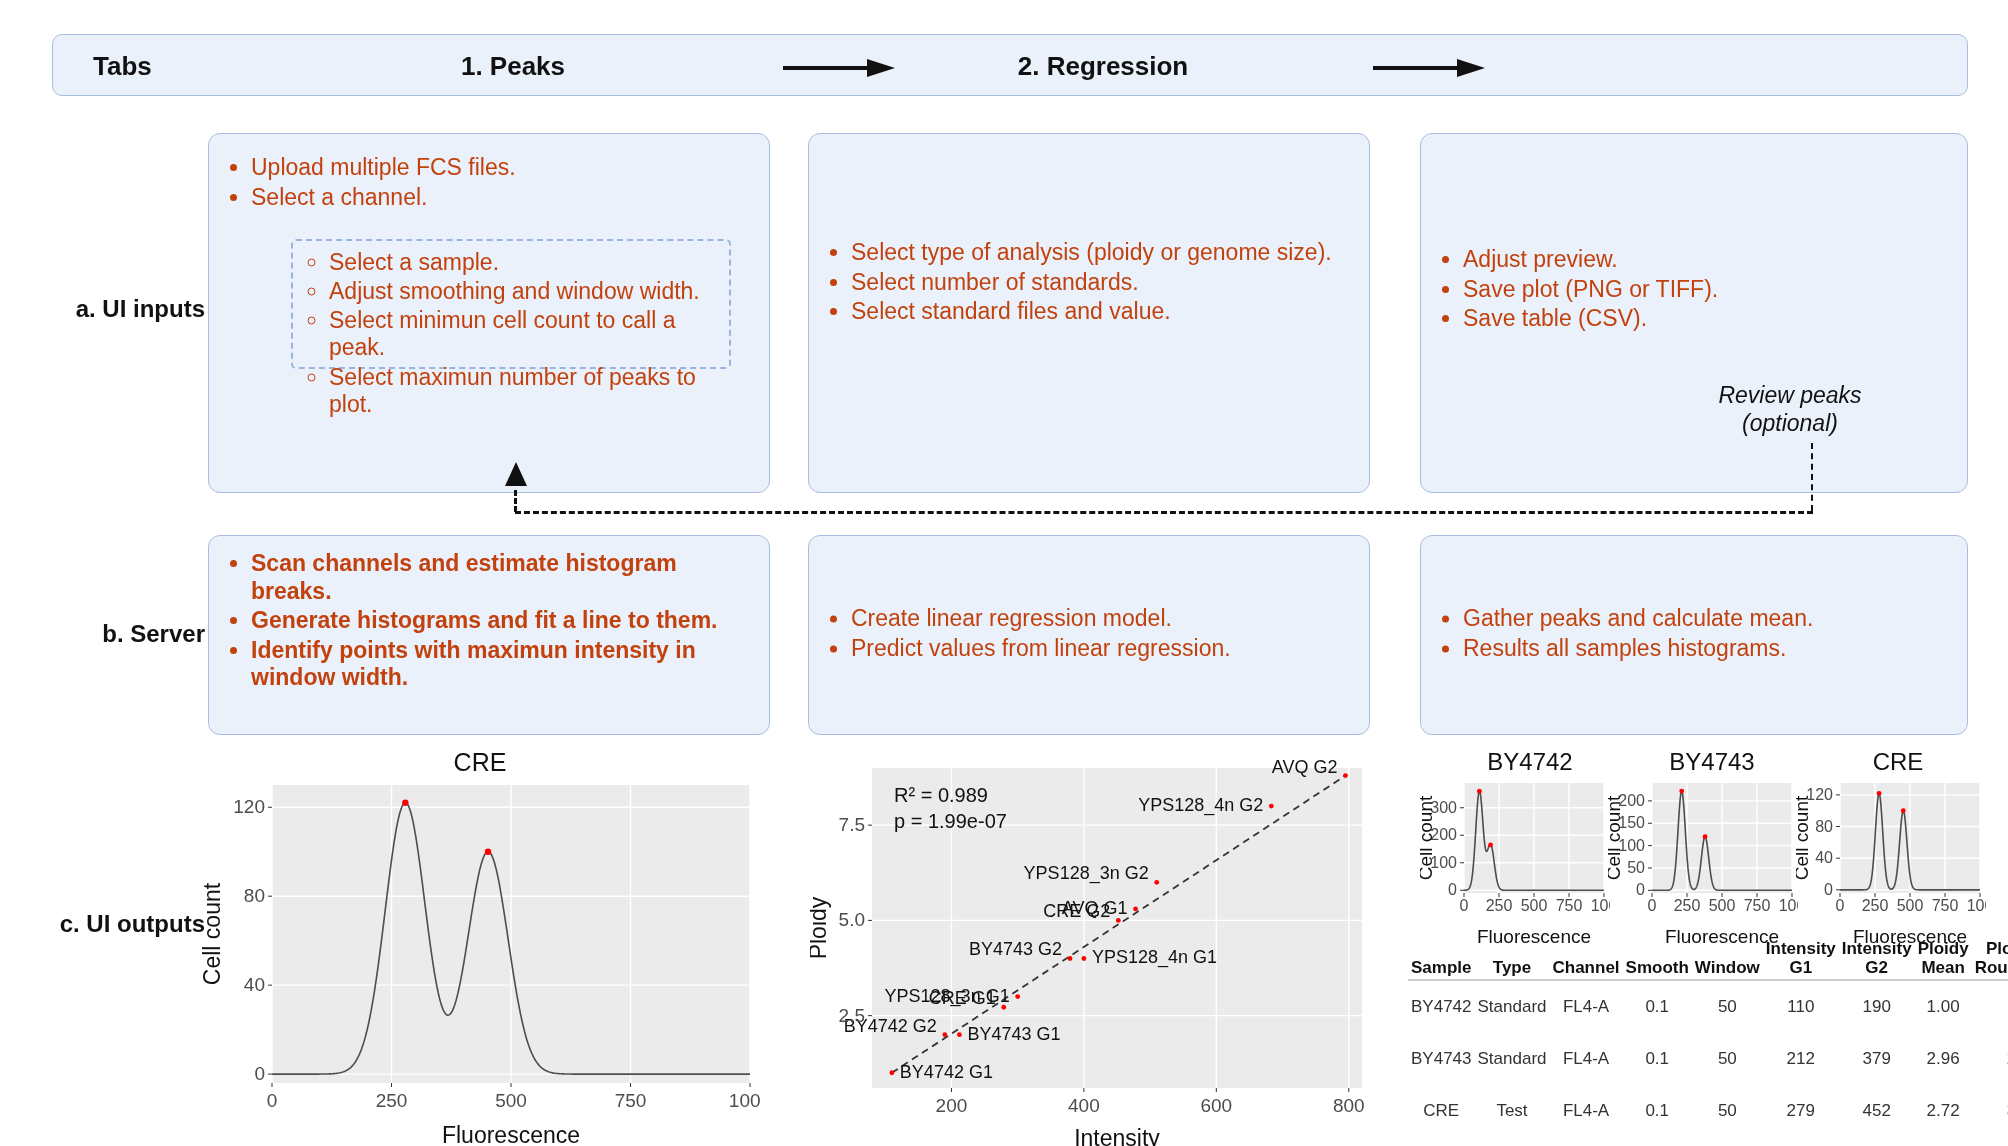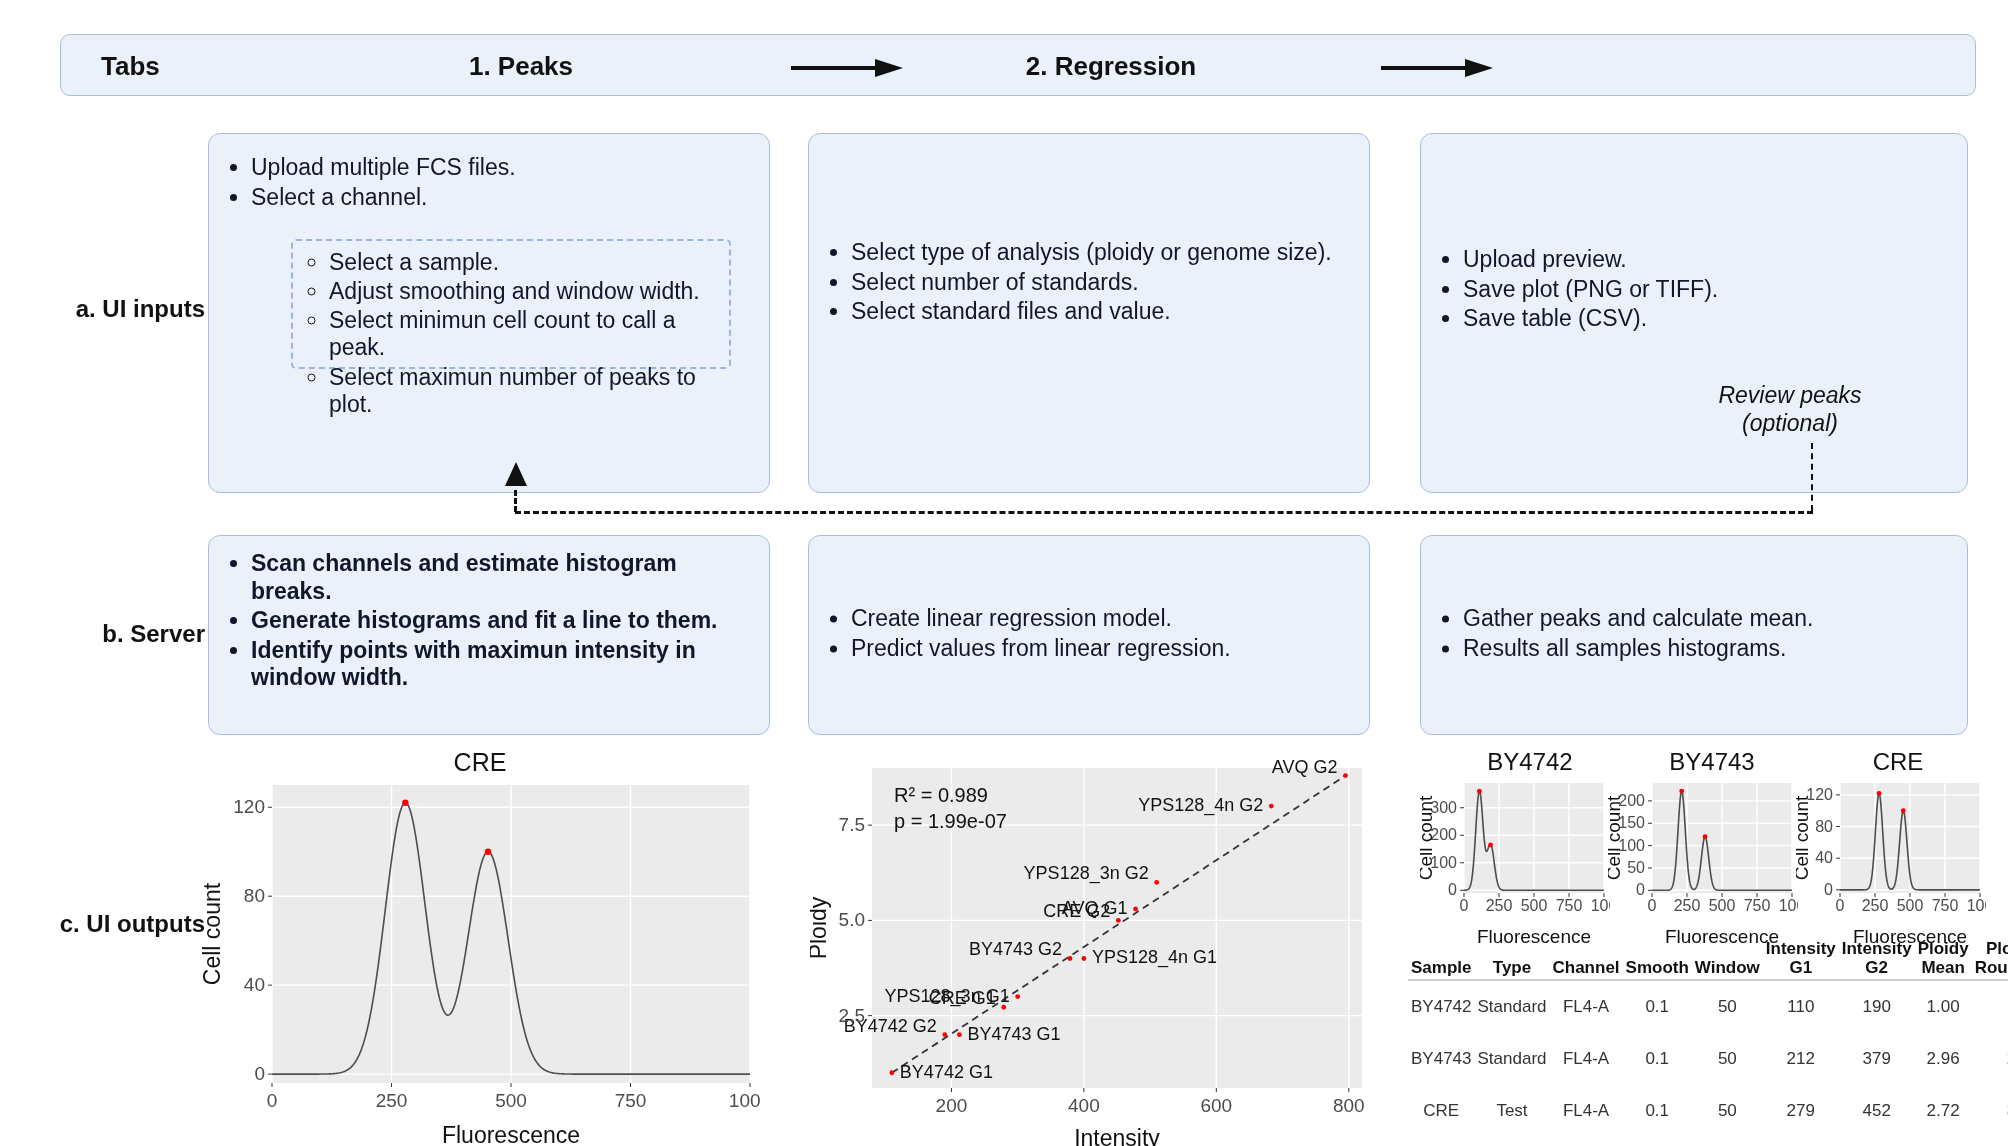--- a/index.html
+++ b/index.html
@@ -8,21 +8,21 @@
     width:2008px; height:1146px;
     background:#ffffff;
     font-family:"Liberation Sans", sans-serif;
     color:#1a1a1a;
     overflow:hidden;
     position:relative;
   }
   
   .tabs-banner{
     position:absolute; left:52px; top:34px; width:1916px; height:62px;
-    background:#eaf1fb; border:1.5px solid #a9bde0; border-radius:10px;margin-left:8px;
+    background:#eaf1fb; border:1.5px solid #a9bde0; border-radius:10px;
   }
   .tab-cell{ position:absolute; top:0; height:62px; display:flex;
              align-items:center; justify-content:center;
              font-weight:bold; font-size:26px; color:#111; }
   .tab-tabs{ left:40px; width:140px; justify-content:flex-start; }
   .tab-peaks{ left:330px; width:260px; }
   .tab-reg{ left:890px; width:320px; }
   .tab-sum{ left:1520px; width:300px; }
   .arrow-wrap{ position:absolute; top:24px; height:18px; }
   .arr1{ left:730px; width:112px; }
@@ -32,21 +32,21 @@
   .row-label{ position:absolute; font-weight:bold; font-size:24px; color:#111;
               text-align:right; width:170px; }
   .lbl-a{ left:35px; top:295px; }
   .lbl-b{ left:35px; top:620px; }
   .lbl-c{ left:35px; top:910px; }
 
   
   .fbox{ position:absolute; background:#eaf1fb; border:1.5px solid #a9bde0;
          border-radius:12px; }
   .fbox ul{ margin:0; padding:0 14px 0 42px; list-style:disc; }
-  .fbox li{ font-size:23px; line-height:1.20; color:#0f172a; margin:0 0 2px 0; }
+  .fbox li{ font-size:23px; line-height:1.20; color:#c2410c; margin:0 0 2px 0; }
 
   .box-a1{ left:208px; top:133px; width:562px; height:360px; }
   .box-a2{ left:808px; top:133px; width:562px; height:360px; }
   .box-a3{ left:1420px; top:133px; width:548px; height:360px; }
   .box-b1{ left:208px; top:535px; width:562px; height:200px;font-weight:bold; }
   .box-b2{ left:808px; top:535px; width:562px; height:200px; }
   .box-b3{ left:1420px; top:535px; width:548px; height:200px; }
 
   .a1-top{ position:absolute; left:0; top:20px; width:100%; }
   .dash-sub{ position:absolute; left:82px; top:105px; width:440px; height:130px;
@@ -134,21 +134,21 @@
 <div class="fbox box-a2">
   <ul class="a2-list">
     <li>Select type of analysis (ploidy or genome size).</li>
     <li>Select number of standards.</li>
     <li>Select standard files and value.</li>
   </ul>
 </div>
 
 <div class="fbox box-a3">
   <ul class="a3-list">
-    <li>Upload preview.</li>
+    <li>Adjust preview.</li>
     <li>Save plot (PNG or TIFF).</li>
     <li>Save table (CSV).</li>
   </ul>
 </div>
 
 <div class="review-note">
   <div>Review peaks</div>
   <div>(optional)</div>
 </div>
 <div class="review-stem"></div>

